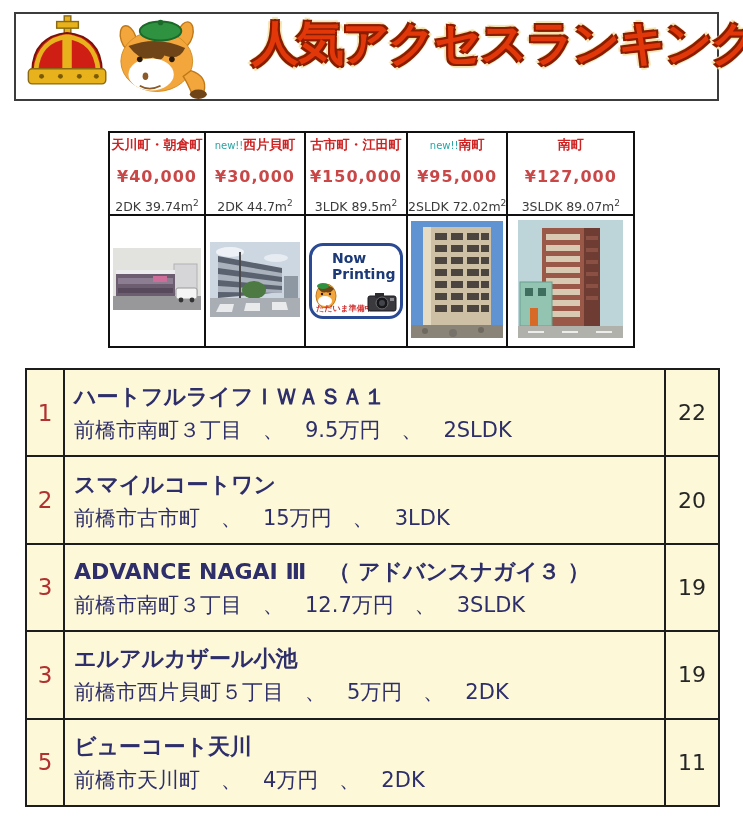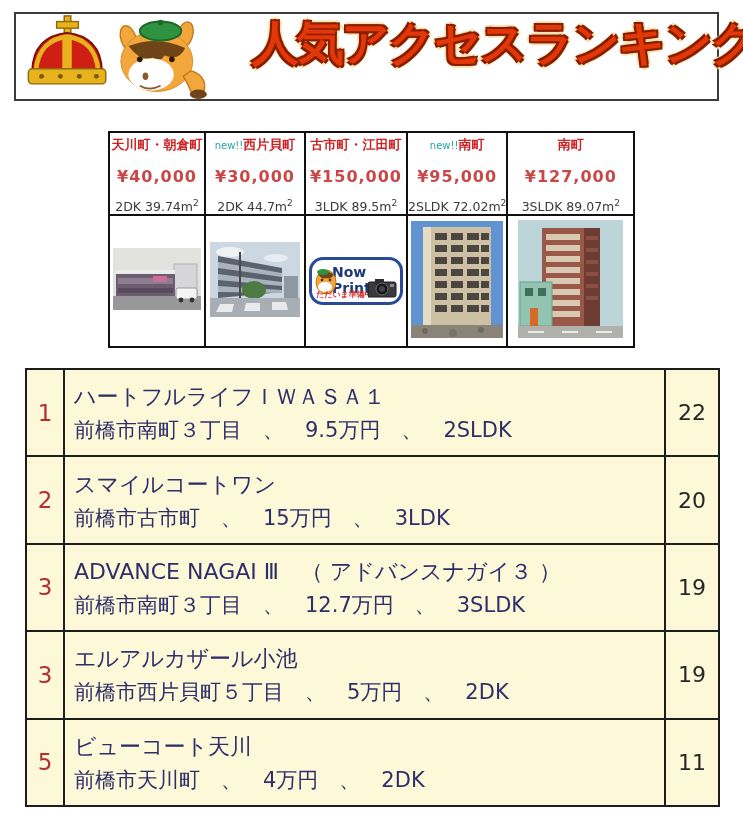--- a/index.html
+++ b/index.html
@@ -40,40 +40,40 @@
   .at-head { height:73px; vertical-align:top; padding-top:3px; }
   .at-loc  { font-size:13px; font-weight:bold; color:#cc2222; line-height:17px; white-space:nowrap; }
   .at-new  { font-size:10px; font-weight:normal; color:#29a3a3; letter-spacing:0; }
   .at-price{ font-size:16px; font-weight:bold; color:#c94747; margin-top:13px; letter-spacing:1px; }
   .at-size { font-size:12.5px; color:#3a3a3a; margin-top:12px; white-space:nowrap; }
   .at-size sup { font-size:9px; }
   .at-photo{ height:132px; }
 
   
   .now-printing {
-    width:94px; height:48px; margin:0 auto; position:relative;
+    width:94px; height:76px; margin:0 auto; position:relative;
     border:3px solid #2a4a94; border-radius:14px; background:#ffffff;
   }
   .np-now      { position:absolute; left:20px; top:4px;  font-size:14px; font-weight:bold; color:#1c3a78; }
   .np-printing { position:absolute; left:20px; top:20px; font-size:14px; font-weight:bold; color:#1c3a78; }
   .np-caption  { position:absolute; left:4px;  bottom:2px; font-size:8px; font-weight:bold; color:#d22f2f; white-space:nowrap; z-index:1; }
   .np-mascot   { position:absolute; left:2px;  bottom:6px; }
   .np-camera   { position:absolute; right:3px; bottom:3px; z-index:2; }
 
   
   .rank-table {
     position:absolute; left:25px; top:368px; width:695px; height:439px;
     border-collapse:collapse; table-layout:fixed;
   }
   .rank-table td {
     border:2px solid #1d1d1d; background:#fcf8d8; vertical-align:middle;
   }
   .rt-rank  { text-align:center; font-size:23px; color:#b13030; }
   .rt-main  { padding:5px 6px 4px 9px; vertical-align:top; }
-  .rt-name  { font-size:22px; color:#2e2e6a; line-height:34px; white-space:nowrap; }
+  .rt-name  { font-size:22px; color:#2e2e6a; line-height:34px; white-space:nowrap;font-weight:bold; }
   .rt-det   { font-size:21px; color:#2e2e6a; line-height:32px; white-space:nowrap; }
   .rt-count { text-align:center; font-size:22px; color:#262626; }
 </style>
 </head>
 <body>
 
 <div class="page">
 
   <div class="banner">
     <svg class="banner-mascot" viewBox="0 0 240 90">

